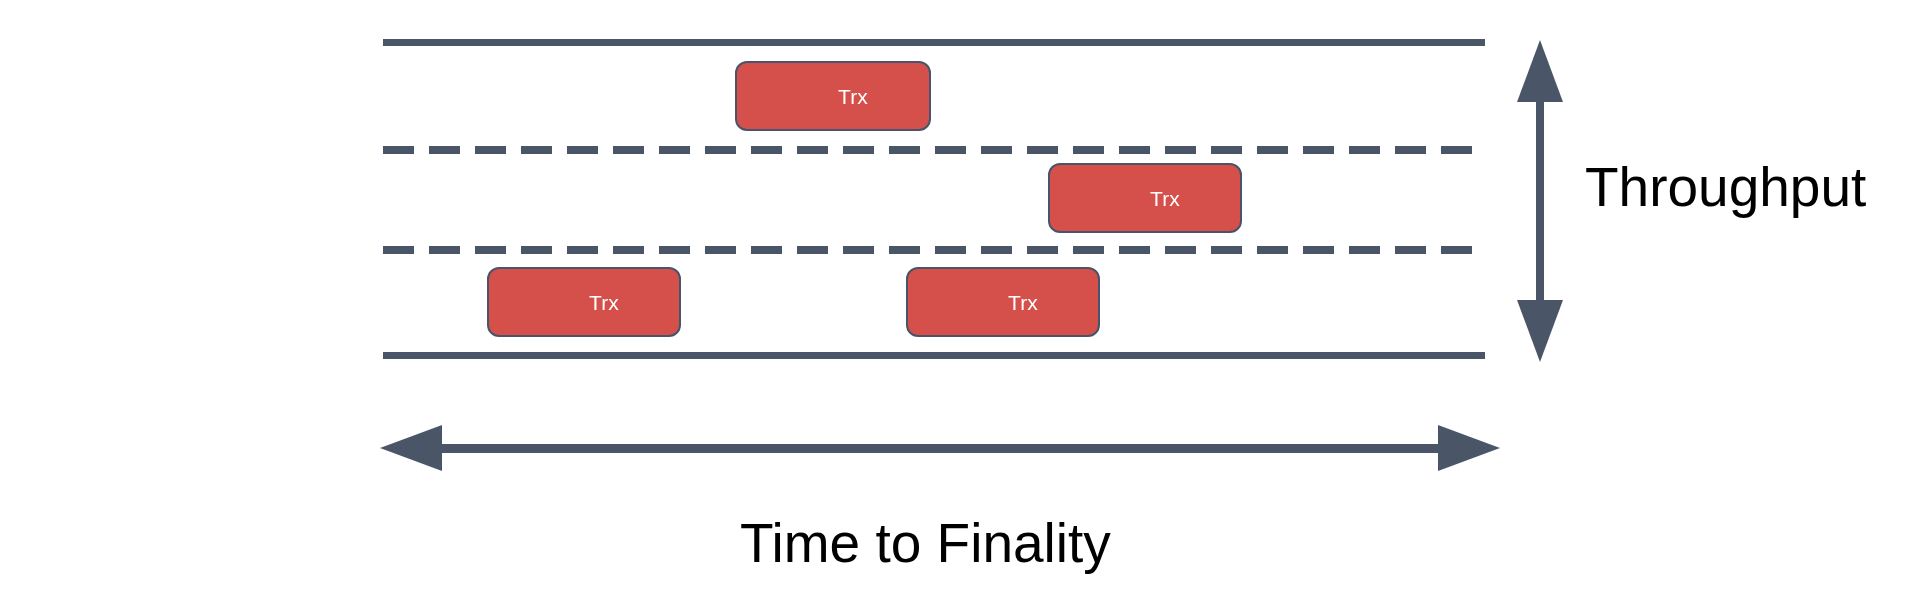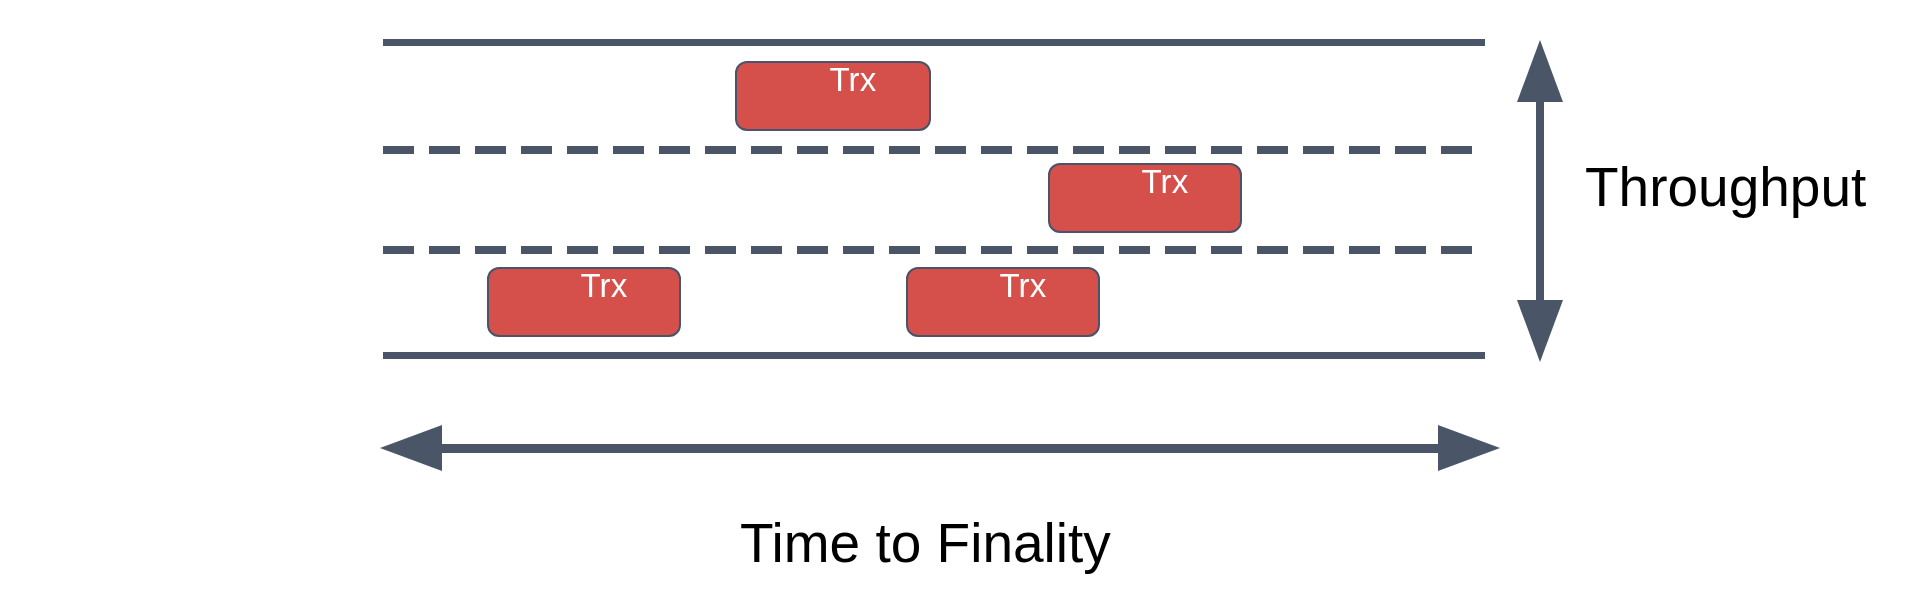--- a/index.html
+++ b/index.html
@@ -44,23 +44,24 @@
   .lane-line.dash-2 { top: 246px; }
 
   
   .trx {
     position: absolute;
     background: #d5504a;
     border: 2px solid #49546b;
     border-radius: 12px;
     box-sizing: border-box;
     color: #ffffff;
-    font-size: 33px;
+    font-size: 21px;
     line-height: 1;
     display: flex;
+    align-items: center;
     justify-content: center;
     letter-spacing: 0.2px;
     padding-left: 40px;
   }
 
   
   #throughput-arrow {
     position: absolute;
     left: 1505px;
     top: 40px;

